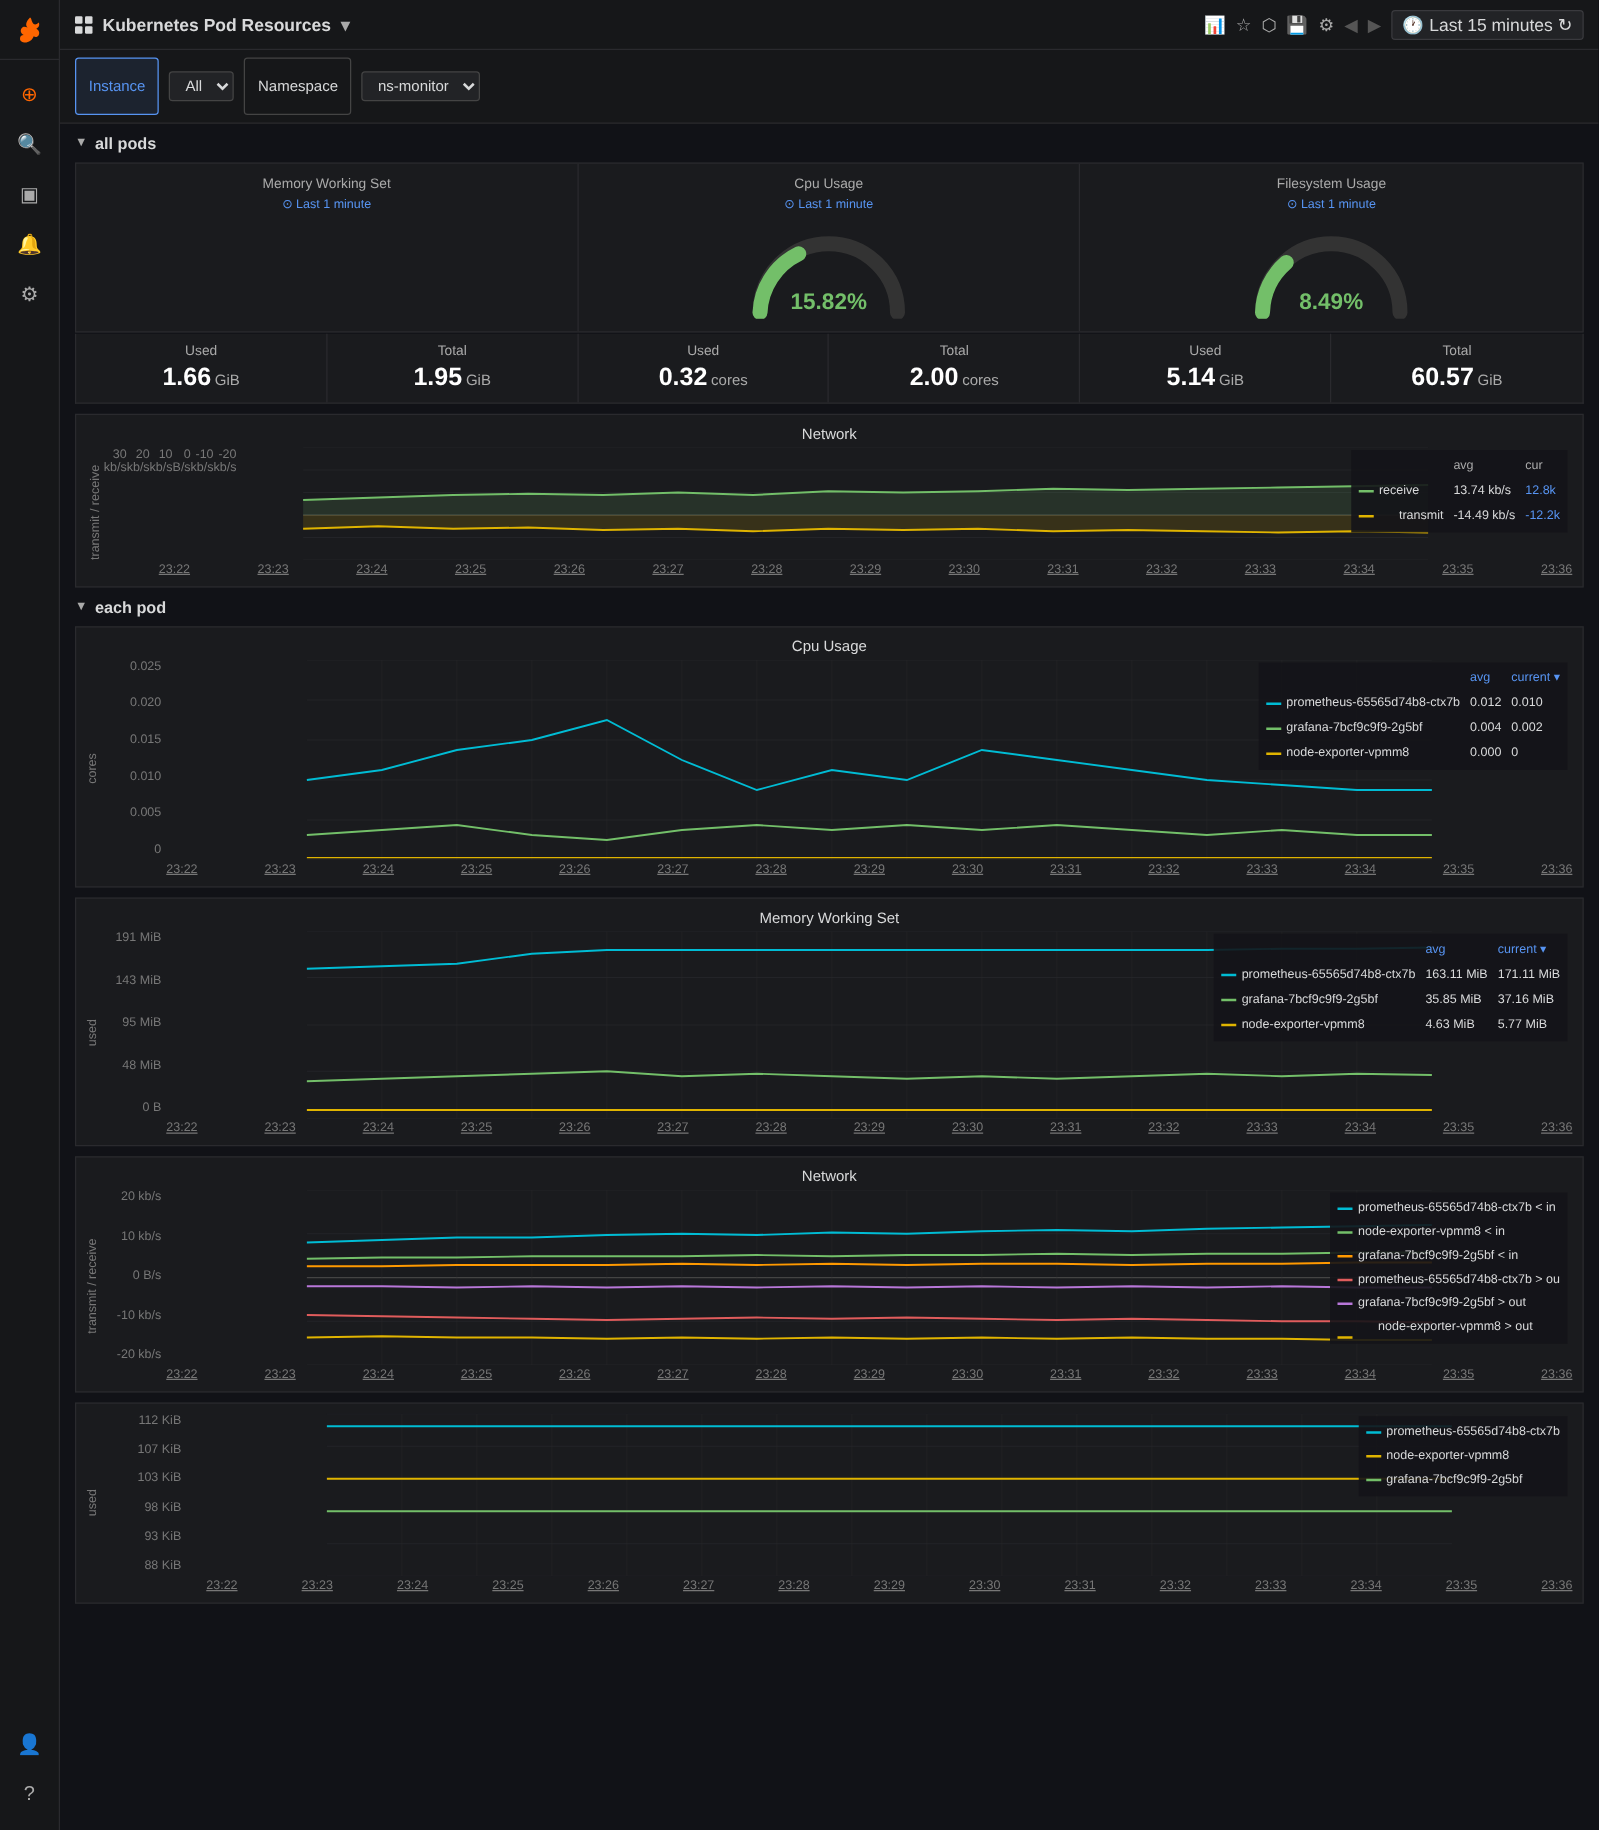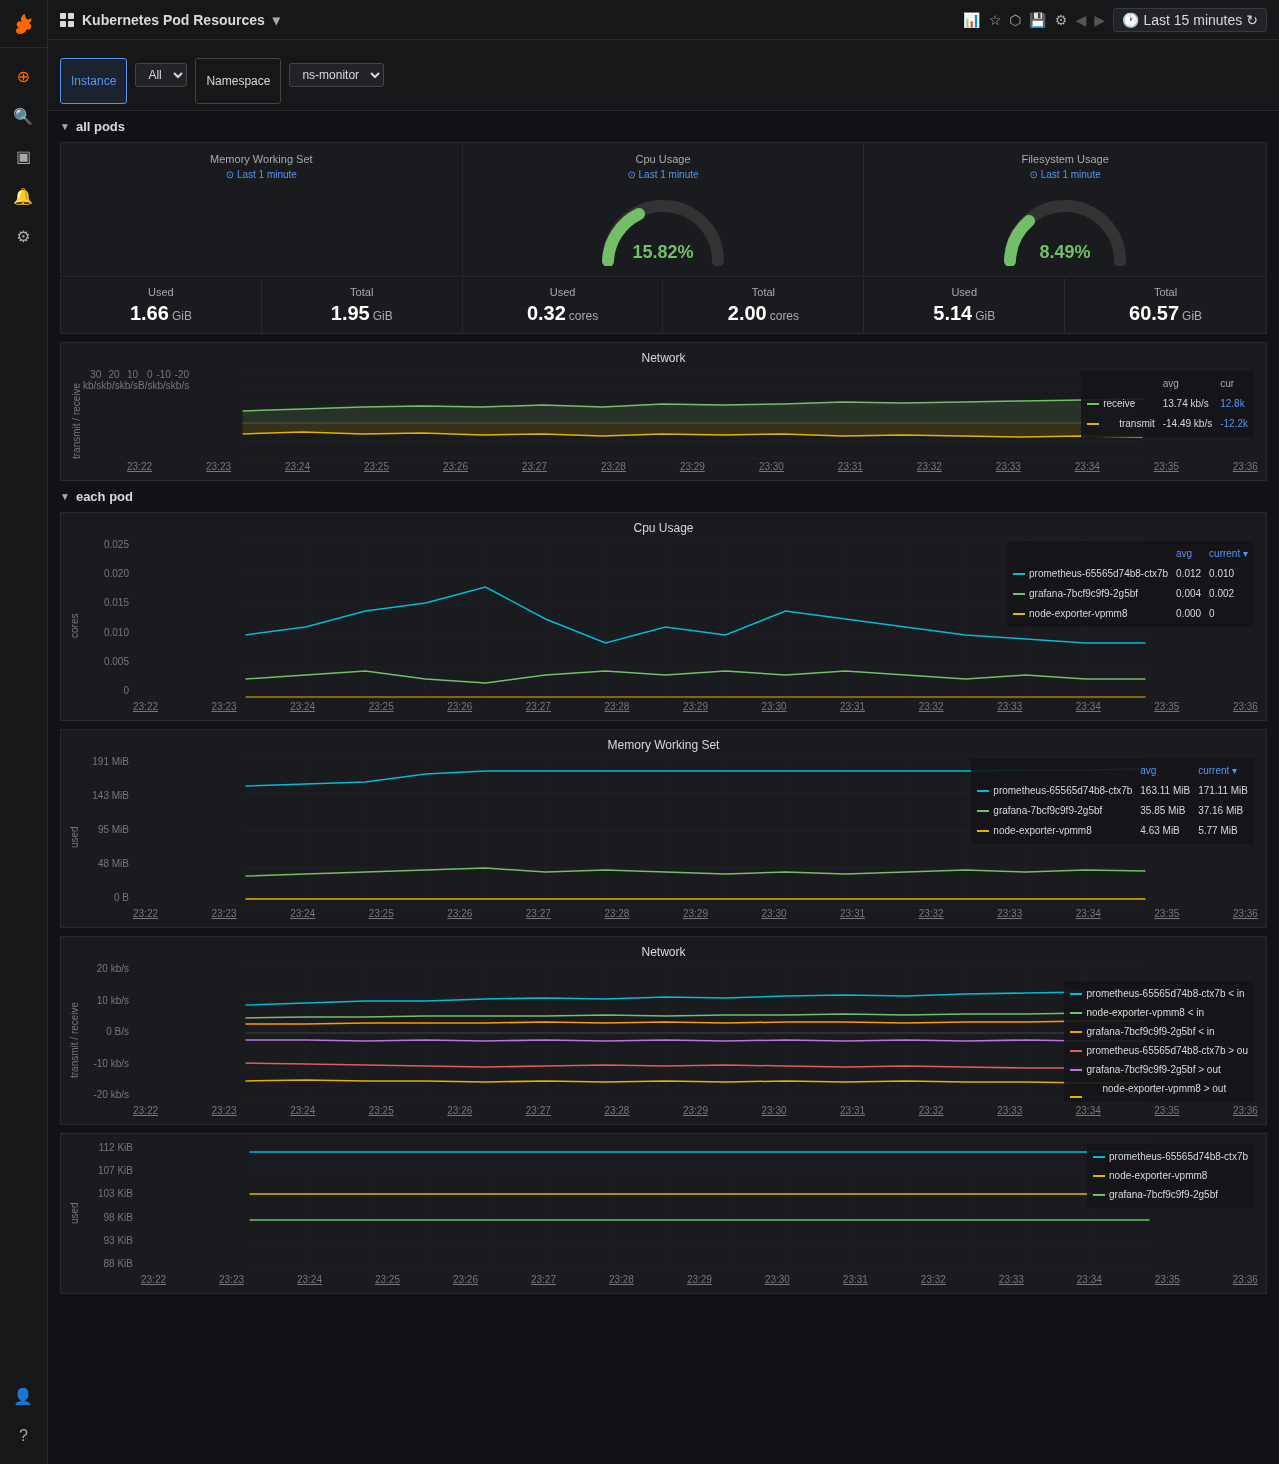--- a/index.html
+++ b/index.html
@@ -126,21 +126,20 @@
       flex-shrink: 0;
     }
     .filter-btn {
       border: 1px solid #444;
       border-radius: 3px;
       padding: 15px 10px;
       font-size: 12px;
       cursor: pointer;
       background: transparent;
       color: #d8d9da;
-      margin-top: 12px;
     }
     .filter-btn.active {
       border-color: #5794f2;
       color: #5794f2;
       background: rgba(87,148,242,0.1);
     }
     .filter-select {
       border: 1px solid #444;
       border-radius: 3px;
       padding: 3px 8px;
@@ -697,21 +696,21 @@
 
               <polyline points="0,61 60,61 120,60 180,60 240,60 300,59 360,60 420,59 480,60 540,59 600,59 660,60 720,59 780,59 840,58 900,58" fill="none" stroke="#ff9900" stroke-width="1.5"></polyline>
 
               <polyline points="0,100 60,101 120,102 180,103 240,104 300,103 360,102 420,103 480,102 540,103 600,104 660,103 720,104 780,105 840,105 900,106" fill="none" stroke="#e05c5c" stroke-width="1.5"></polyline>
 
               <polyline points="0,77 60,77 120,78 180,77 240,78 300,77 360,78 420,77 480,78 540,77 600,78 660,77 720,78 780,77 840,78 900,78" fill="none" stroke="#b877d9" stroke-width="1.5"></polyline>
 
               <polyline points="0,118 60,117 120,118 180,118 240,119 300,118 360,119 420,118 480,119 540,118 600,119 660,118 720,119 780,119 840,120 900,120" fill="none" stroke="#e0b400" stroke-width="1.5"></polyline>
             </svg>
 
-            <div style="position:absolute;top:18px;right:4px;background:rgba(20,20,24,0.9);padding:4px 6px;font-size:10px;line-height:1.8">
+            <div style="position:absolute;top:2px;right:4px;background:rgba(20,20,24,0.9);padding:4px 6px;font-size:10px;line-height:1.8">
               <div style="display:flex;flex-direction:column;gap:1px">
                 <div style="display:flex;align-items:center;gap:4px">
                     <div style="width:12px;height:2px;background:#00bcd4"></div>
                     <span>prometheus-65565d74b8-ctx7b &lt; in</span>
                   </div>
                 <div style="display:flex;align-items:center;gap:4px">
                     <div style="width:12px;height:2px;background:#73bf69"></div>
                     <span>node-exporter-vpmm8 &lt; in</span>
                   </div>
                 <div style="display:flex;align-items:center;gap:4px">
@@ -747,21 +746,21 @@
                 <span>23:33</span>
                 <span>23:34</span>
                 <span>23:35</span>
                 <span>23:36</span>
             </div>
           </div>
         </div>
       </div>
 
       <div class="chart-panel">
-        <div style="display:flex;gap:4px">
+        <div style="display:flex;gap:16px">
           <div style="writing-mode:vertical-rl;transform:rotate(180deg);font-size:10px;color:#777;text-align:center;width:14px">used</div>
           <div style="width:50px;display:flex;flex-direction:column;justify-content:space-between;font-size:10px;color:#777;text-align:right;padding-right:4px;padding-bottom:16px">
             <span>112 KiB</span>
               <span>107 KiB</span>
               <span>103 KiB</span>
               <span>98 KiB</span>
               <span>93 KiB</span>
               <span>88 KiB</span>
           </div>
           <div style="flex:1;position:relative">

